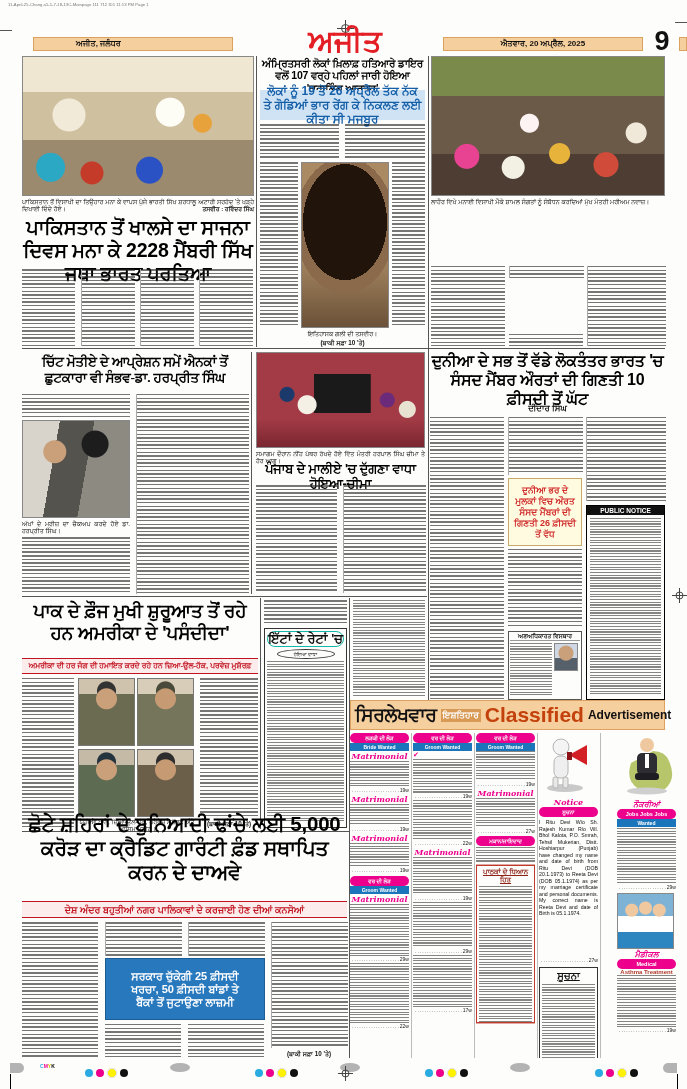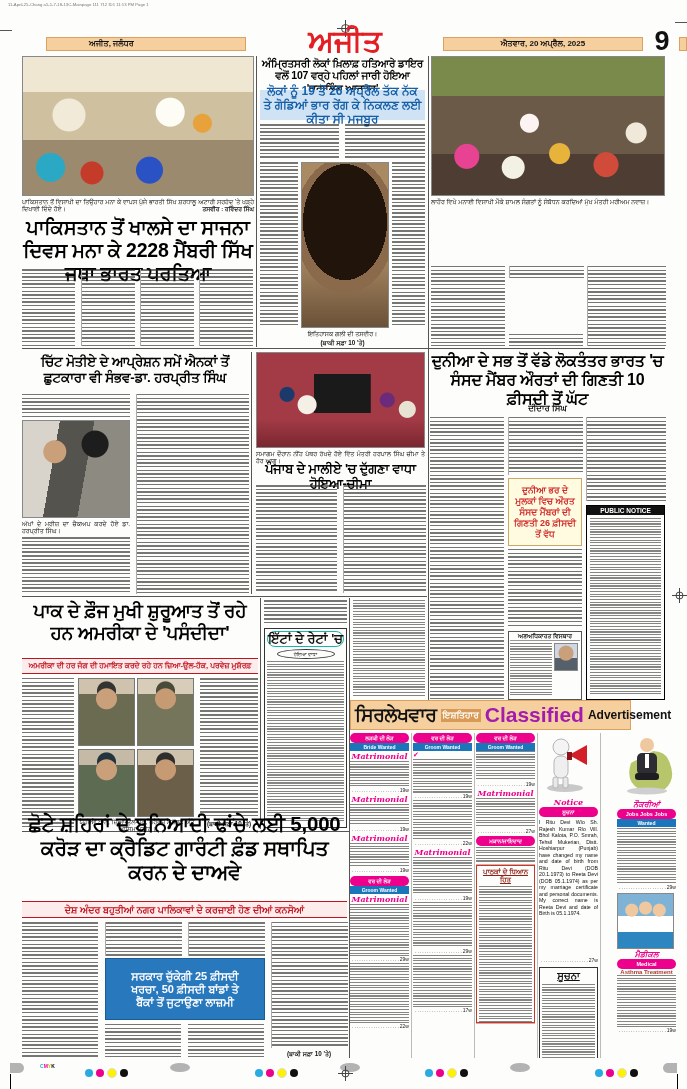--- a/index.html
+++ b/index.html
@@ -43,21 +43,21 @@
 
   <div class="abs" style="left:8px;top:2px;font-size:5px;color:#777;transform:scale(.85);transform-origin:0 0;white-space:nowrap;">11-April-25-Chang a5-1-7-18-13C-Mainpage 111 712 ID1  11:13 PM  Page 1</div>
   <svg class="abs" style="left:337px;top:20px;" width="17" height="17" viewBox="0 0 17 17">
     <circle cx="8.5" cy="8.5" r="4" fill="none" stroke="#444" stroke-width="1"></circle>
     <line x1="0" y1="8.5" x2="17" y2="8.5" stroke="#444" stroke-width="1"></line>
     <line x1="8.5" y1="0" x2="8.5" y2="17" stroke="#444" stroke-width="1"></line>
   </svg>
   <div class="hr" style="left:0;top:30px;width:12px;"></div>
   <div class="hr" style="left:675px;top:22px;width:12px;"></div>
 
-  <div class="abs bar" style="left:46px;top:37px;width:200px;height:14px;">
+  <div class="abs bar" style="left:33px;top:37px;width:200px;height:14px;">
     <div style="font-size:8px;font-weight:bold;line-height:12px;padding-left:42px;">ਅਜੀਤ, ਜਲੰਧਰ</div>
   </div>
   <div class="abs" style="left:292px;top:26px;width:106px;text-align:center;font-size:30px;font-weight:bold;color:#e31e24;line-height:1;">ਅਜੀਤ</div>
   <div class="abs bar" style="left:443px;top:37px;width:200px;height:14px;">
     <div style="font-size:8px;font-weight:bold;line-height:12px;text-align:center;">ਐਤਵਾਰ, 20 ਅਪ੍ਰੈਲ, 2025</div>
   </div>
   <div class="abs" style="left:646px;top:26px;width:32px;font-size:27px;font-weight:bold;text-align:center;">9</div>
   <div class="abs bar" style="left:679px;top:37px;width:8px;height:14px;"></div>
 
   <div class="vr" style="left:256px;top:56px;height:291px;"></div>
@@ -105,21 +105,21 @@
       radial-gradient(circle at 75% 78%, #d14b3a 0 12px, transparent 13px),
       radial-gradient(circle at 88% 55%, #f0e9da 0 10px, transparent 11px),
       radial-gradient(circle at 42% 48%, #fdf3f3 0 9px, transparent 10px),
       linear-gradient(180deg,#7a8a4a 0 28%,#6b5a48 28% 70%,#4d3d33 70%);"></div>
   <div class="abs cap" style="left:431px;top:198px;width:234px;">ਲਾਹੌਰ ਵਿਖੇ ਮਨਾਈ ਵਿਸਾਖੀ ਮੌਕੇ ਸ਼ਾਮਲ ਸੰਗਤਾਂ ਨੂੰ ਸੰਬੋਧਨ ਕਰਦਿਆਂ ਮੁੱਖ ਮੰਤਰੀ ਮਰੀਅਮ ਨਵਾਜ਼।</div>
   <div class="abs tl" style="left:431px;top:266px;width:74px;height:80px;"></div>
   <div class="abs tl" style="left:509px;top:266px;width:74px;height:12px;border-left:1px solid #aaa;"></div>
   <div class="abs tl" style="left:509px;top:334px;width:74px;height:12px;"></div>
   <div class="abs tl" style="left:587px;top:266px;width:78px;height:80px;border-left:1px solid #aaa;"></div>
 
-  <div class="abs hl" style="left:22px;top:354px;width:226px;height:36px;font-size:13.5px;">ਚਿੱਟ ਮੋਤੀਏ ਦੇ ਆਪ੍ਰੇਸ਼ਨ ਸਮੇਂ ਐਨਕਾਂ ਤੋਂ ਛੁਟਕਾਰਾ ਵੀ ਸੰਭਵ-ਡਾ. ਹਰਪ੍ਰੀਤ ਸਿੰਘ</div>
+  <div class="abs hl" style="left:22px;top:354px;width:226px;height:36px;font-size:13.5px;font-family:Liberation Serif, serif;">ਚਿੱਟ ਮੋਤੀਏ ਦੇ ਆਪ੍ਰੇਸ਼ਨ ਸਮੇਂ ਐਨਕਾਂ ਤੋਂ ਛੁਟਕਾਰਾ ਵੀ ਸੰਭਵ-ਡਾ. ਹਰਪ੍ਰੀਤ ਸਿੰਘ</div>
   <div class="abs tl" style="left:22px;top:394px;width:108px;height:24px;"></div>
   <div class="abs photo" style="left:22px;top:420px;width:108px;height:98px;background:
       radial-gradient(circle at 68% 24%, #1d1d1d 0 13px, transparent 14px),
       radial-gradient(circle at 30% 32%, #caa07a 0 11px, transparent 12px),
       linear-gradient(100deg,#d8d4cc 0 30%,#55534e 30% 58%,#8d8a82 58%);"></div>
   <div class="abs cap" style="left:22px;top:520px;width:108px;height:15px;">ਅੱਖਾਂ ਦੇ ਮਰੀਜ਼ ਦਾ ਚੈਕਅਪ ਕਰਦੇ ਹੋਏ ਡਾ. ਹਰਪ੍ਰੀਤ ਸਿੰਘ।</div>
   <div class="abs tl" style="left:22px;top:537px;width:108px;height:57px;"></div>
   <div class="abs tl" style="left:136px;top:394px;width:112px;height:200px;border-left:1px solid #aaa;"></div>
 
   <div class="abs photo" style="left:256px;top:352px;width:169px;height:96px;background:
@@ -181,24 +181,24 @@
   <div class="abs redsub" style="left:22px;top:901px;width:325px;height:17px;font-size:9.5px;line-height:15px;">ਦੇਸ਼ ਅੰਦਰ ਬਹੁਤੀਆਂ ਨਗਰ ਪਾਲਿਕਾਵਾਂ ਦੇ ਕਰਜ਼ਾਈ ਹੋਣ ਦੀਆਂ ਕਨਸੋਆਂ</div>
   <div class="abs tl" style="left:22px;top:922px;width:76px;height:136px;"></div>
   <div class="abs tl" style="left:105px;top:922px;width:76px;height:34px;border-left:1px solid #aaa;"></div>
   <div class="abs tl" style="left:188px;top:922px;width:76px;height:34px;border-left:1px solid #aaa;"></div>
   <div class="abs solidblue" style="left:105px;top:958px;width:160px;height:62px;font-size:11px;padding:16px;">ਸਰਕਾਰ ਚੁੱਕੇਗੀ 25 ਫ਼ੀਸਦੀ ਖਰਚਾ, 50 ਫ਼ੀਸਦੀ ਬਾਂਡਾਂ ਤੇ ਬੈਂਕਾਂ ਤੋਂ ਜੁਟਾਉਣਾ ਲਾਜ਼ਮੀ</div>
   <div class="abs tl" style="left:105px;top:1024px;width:76px;height:33px;"></div>
   <div class="abs tl" style="left:188px;top:1024px;width:76px;height:33px;"></div>
   <div class="abs tl" style="left:271px;top:922px;width:76px;height:126px;border-left:1px solid #aaa;"></div>
   <div class="abs cont" style="left:271px;top:1050px;width:76px;">(ਬਾਕੀ ਸਫ਼ਾ 10 'ਤੇ)</div>
 
-  <div class="abs bar" style="left:350px;top:700px;width:281px;height:30px;display:flex;align-items:center;gap:4px;padding:0 4px;box-sizing:border-box;">
+  <div class="abs bar" style="left:350px;top:700px;width:315px;height:30px;display:flex;align-items:center;gap:4px;padding:0 4px;box-sizing:border-box;">
     <span style="font-size:19px;font-weight:bold;letter-spacing:-.5px;">ਸਿਰਲੇਖਵਾਰ</span>
     <span style="font-size:9px;font-weight:bold;color:#fff;background:#d89a55;padding:1px 2px;">ਇਸ਼ਤਿਹਾਰ</span>
-    <span style="font-size:21px;font-weight:bold;color:#a21caf;">Classified</span>
+    <span style="font-size:21px;font-weight:bold;color:#c2410c;">Classified</span>
     <span style="font-size:12px;font-weight:bold;">Advertisement</span>
   </div>
 
   <div class="vr" style="left:411px;top:733px;height:325px;background:#bbb;"></div>
   <div class="vr" style="left:474px;top:733px;height:325px;background:#bbb;"></div>
   <div class="vr" style="left:537px;top:733px;height:325px;background:#bbb;"></div>
   <div class="vr" style="left:600px;top:733px;height:325px;background:#bbb;"></div>
 
   <div class="adcol" style="left:350px;">
     <div class="pink">ਲੜਕੀ ਦੀ ਲੋੜ</div>

